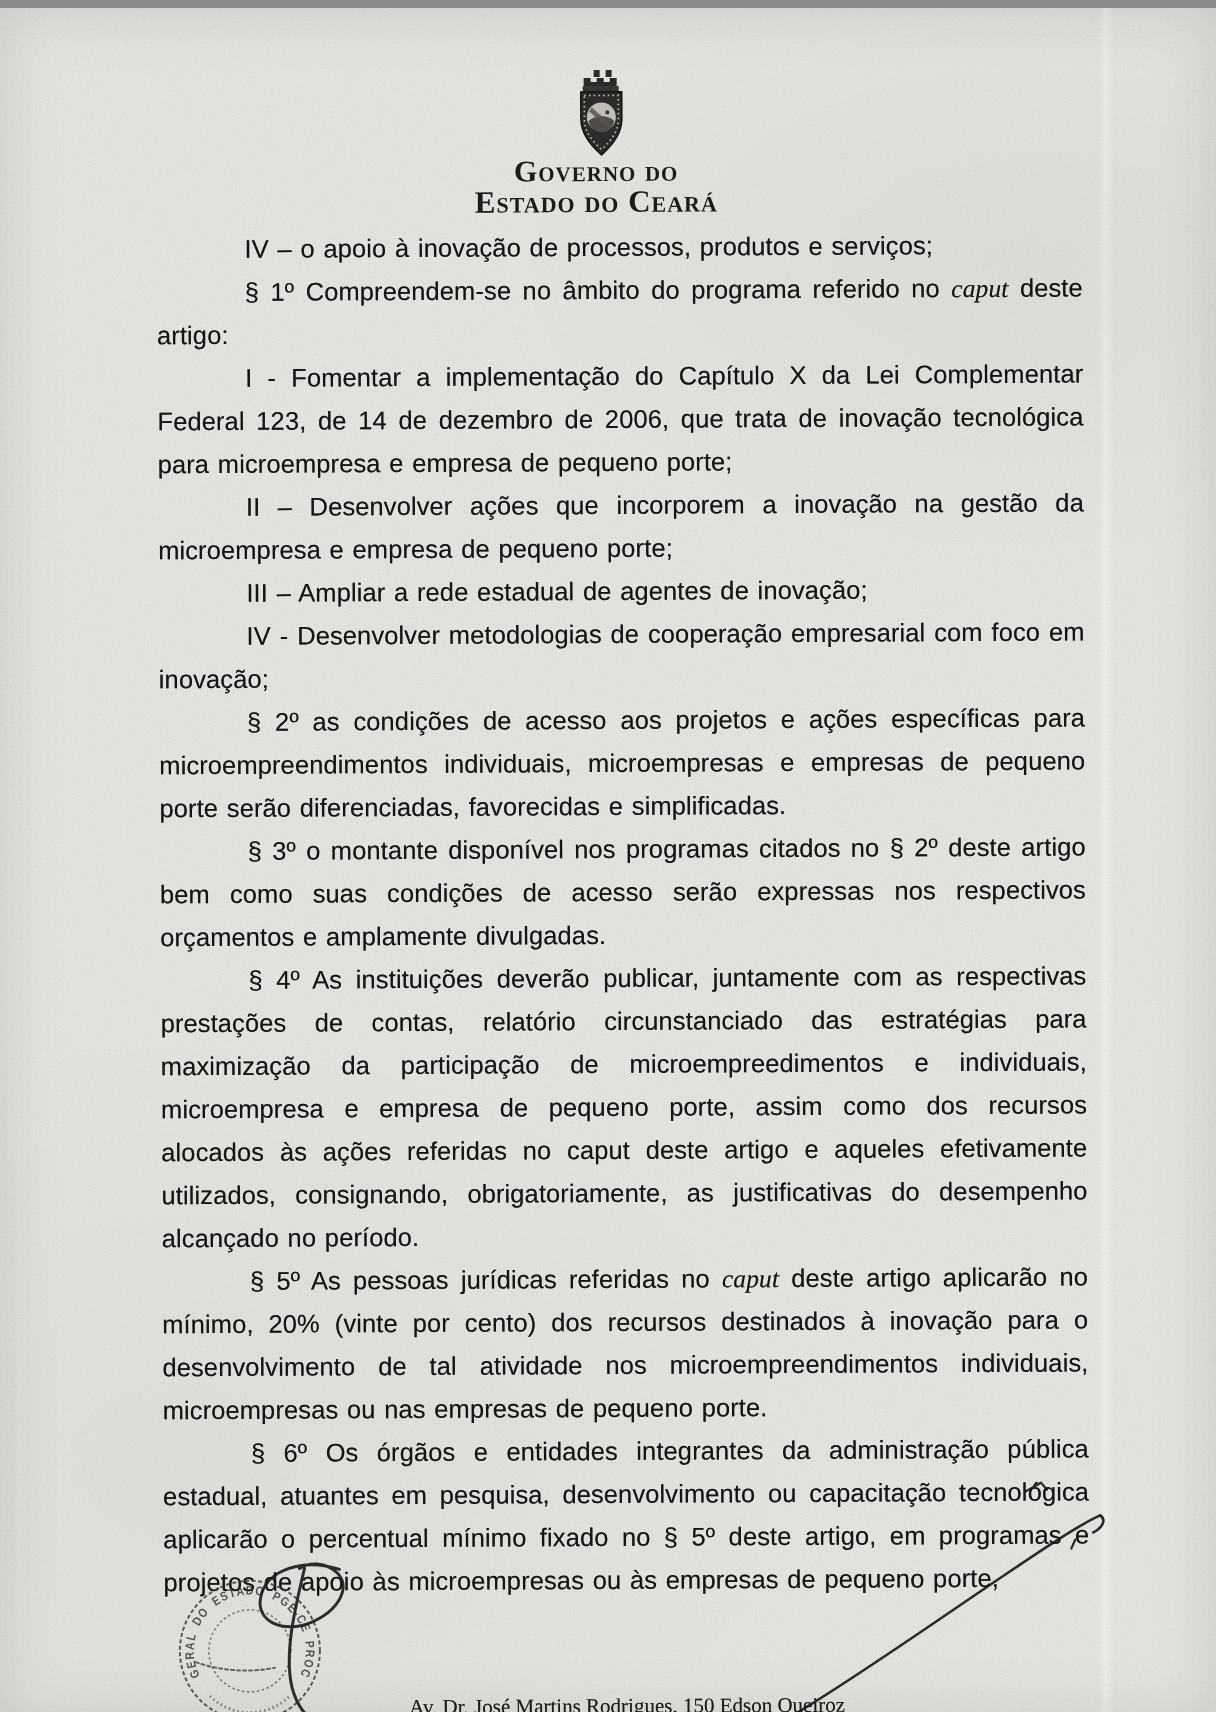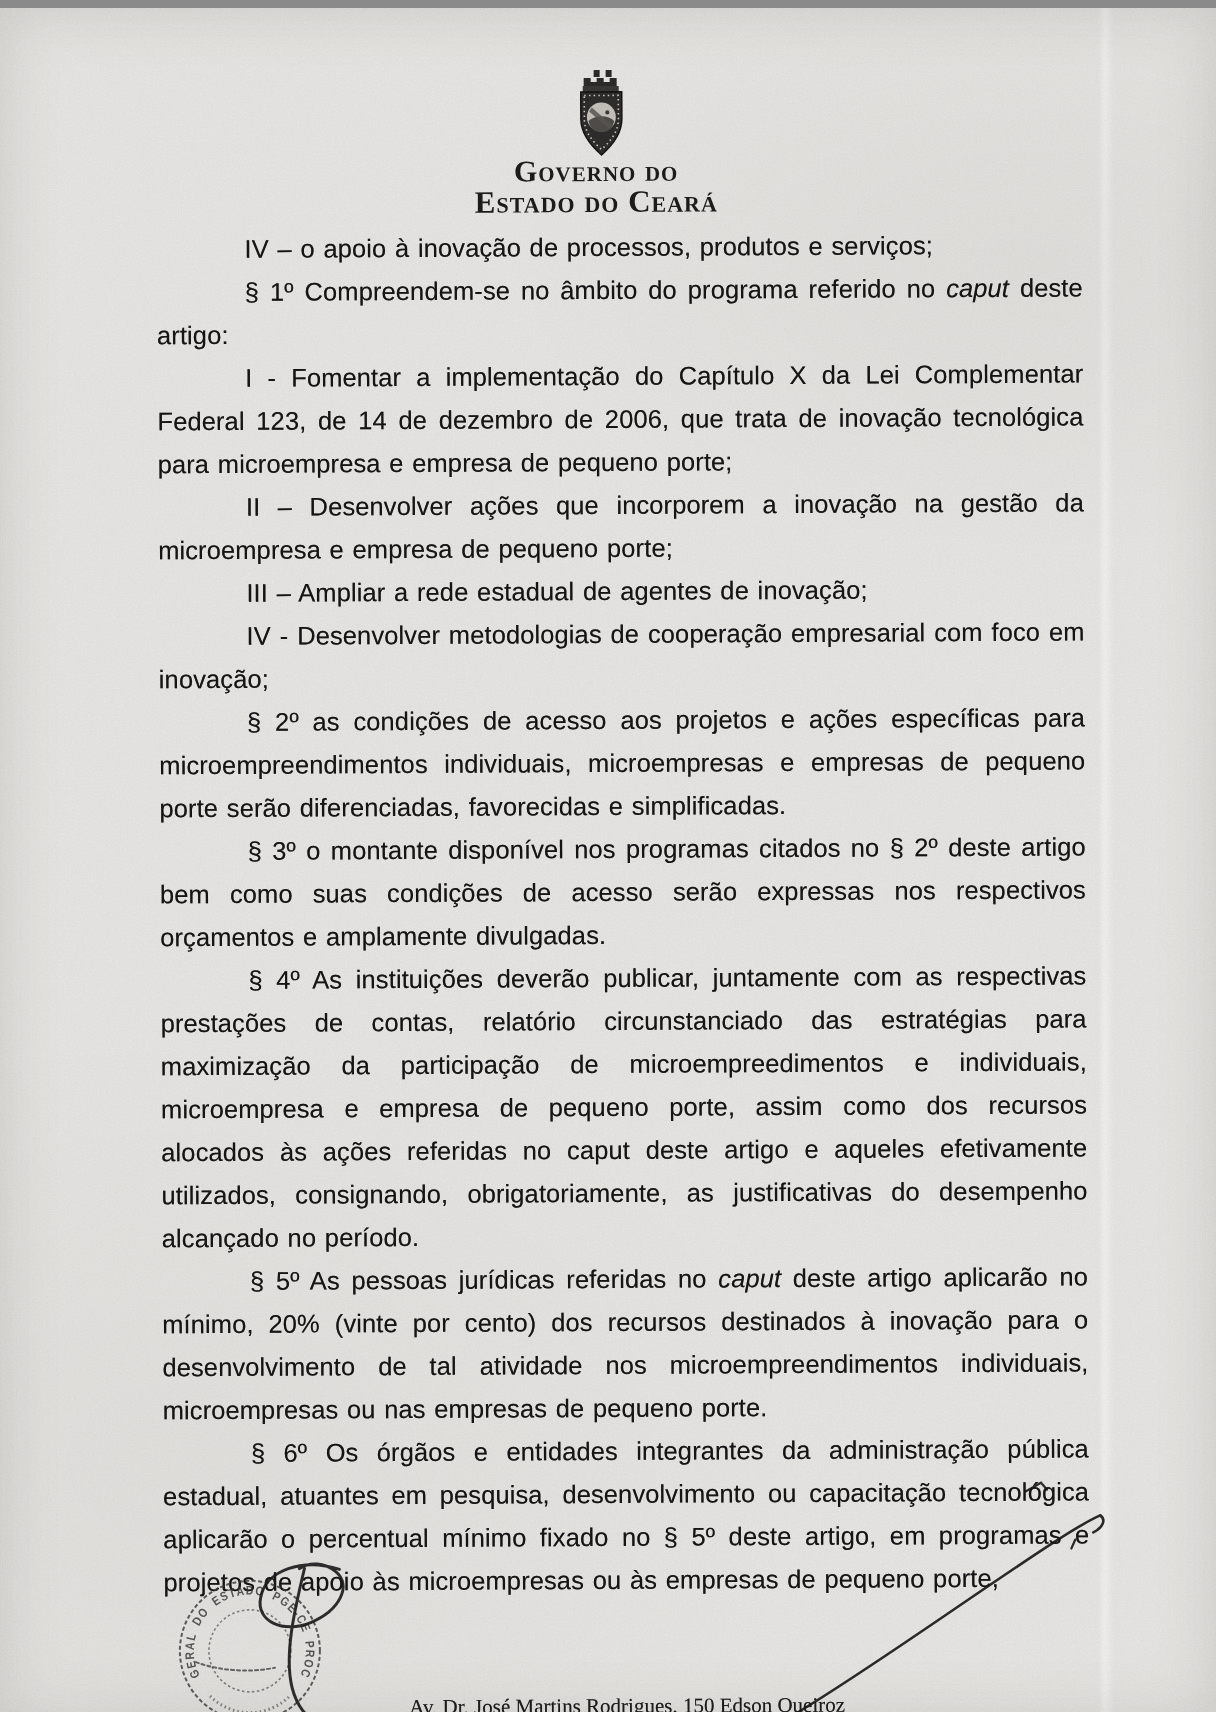--- a/index.html
+++ b/index.html
@@ -44,21 +44,21 @@
     margin:0;
     text-indent:88px;
     text-align:justify;
     font-size:25.5px;
     line-height:43px;
     letter-spacing:0.1px;
     word-spacing:1.5px;
     color:#151515;
     text-shadow:0 0 0.5px rgba(20,20,20,0.55);
   }
-  .para i{ font-style:italic; }
+  .para i{ font-style:italic;font-family:Liberation Serif, serif; }
   .footer{
     position:absolute; left:160px; top:1628px; width:926px;
     text-align:center;
     font-family:"Liberation Serif", serif;
     font-size:21px;
     line-height:28px;
     color:#1d1c1a;
     white-space:pre-wrap;
     text-shadow:0 0 0.5px rgba(20,20,20,0.5);
   }

